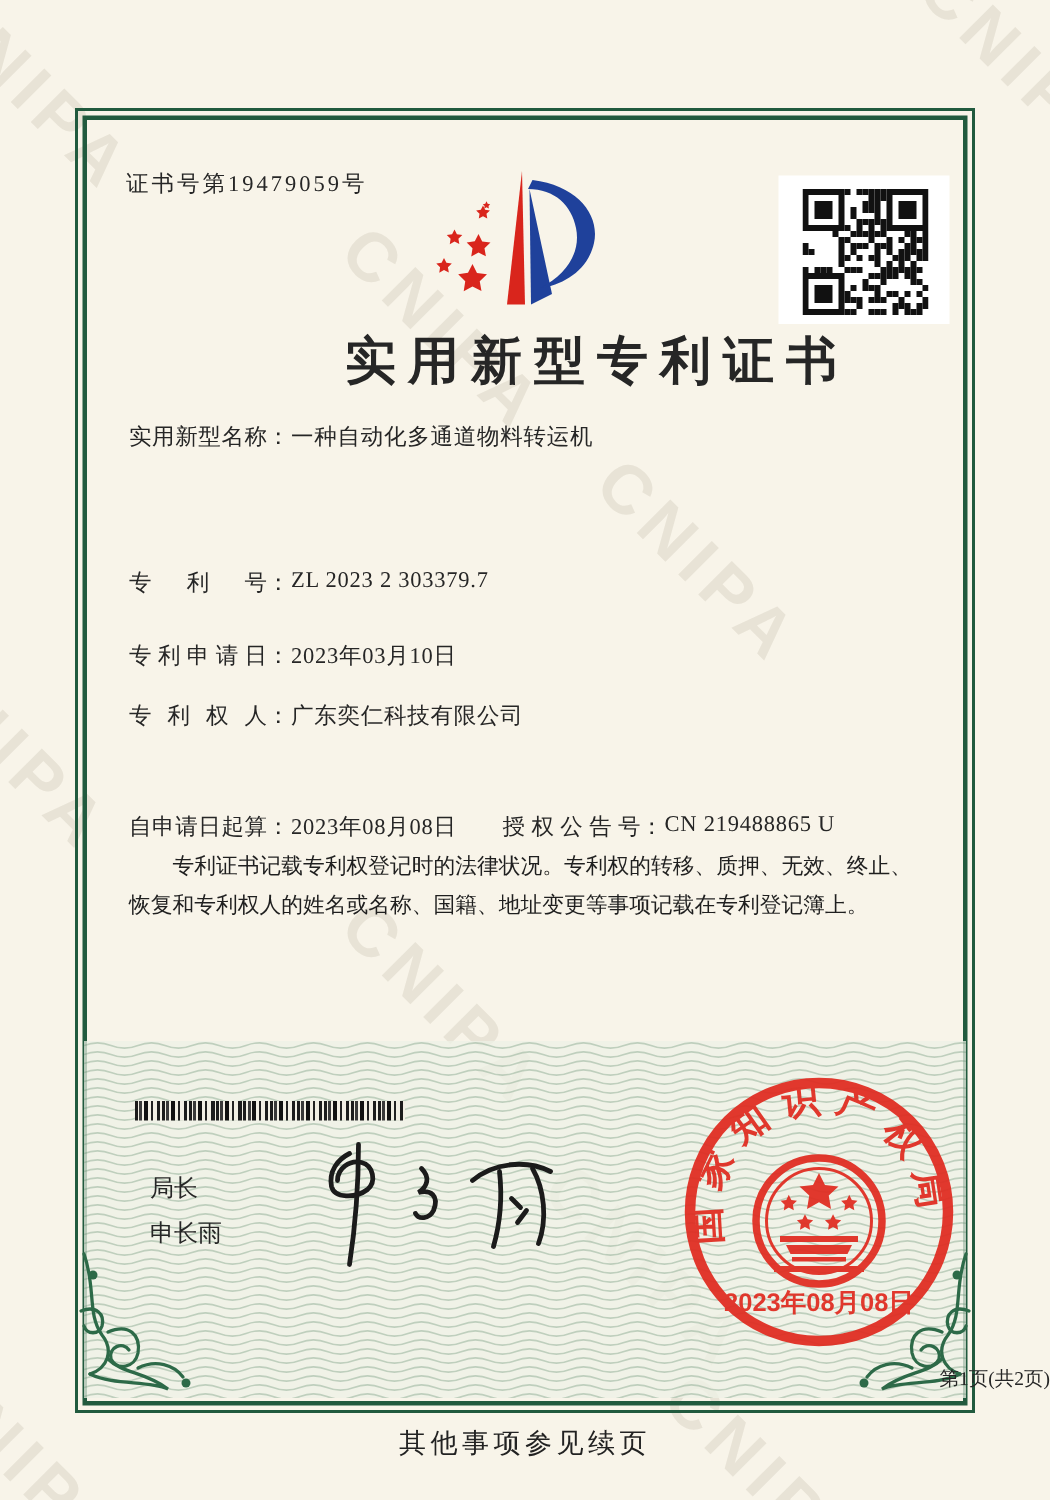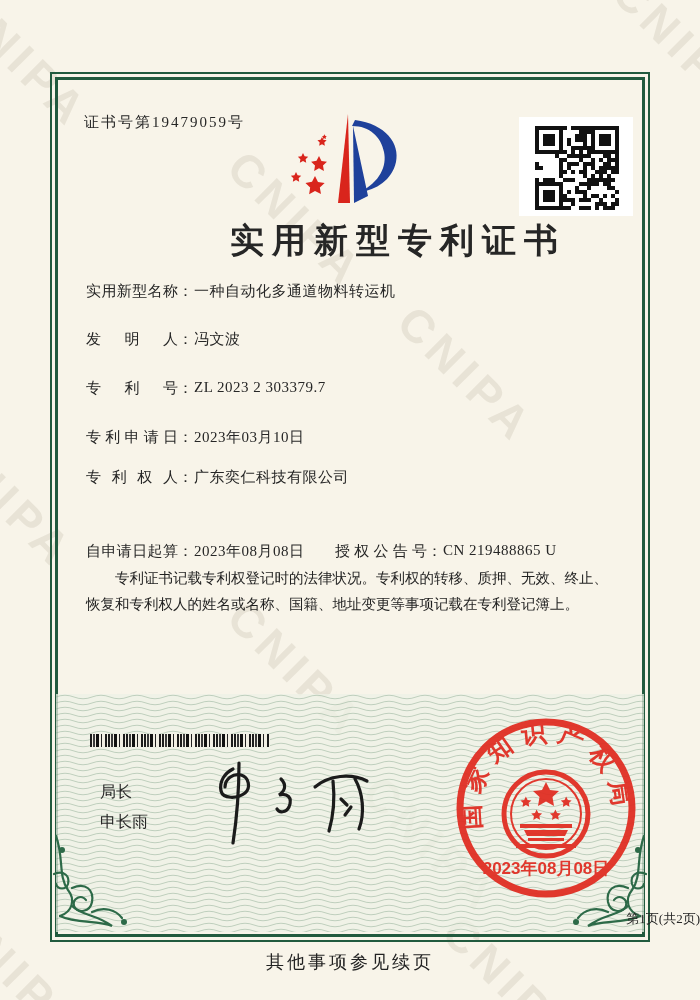--- a/index.html
+++ b/index.html
@@ -306,23 +306,20 @@
       <rect x="0" y="56" width="28" height="28" fill="#111"></rect>
       <rect x="4" y="60" width="20" height="20" fill="#fff"></rect>
       <rect x="8" y="64" width="12" height="12" fill="#111"></rect>
     </svg>
 
   <div class="doc-title">实用新型专利证书</div>
 
   <div class="field" style="top:282px;">
     <span class="flabel">实用新型名称</span><span class="fcolon">：</span><span class="fvalue">一种自动化多通道物料转运机</span>
   </div>
-  <div class="field" style="top:330px;">
-    <span class="flabel">发明人</span><span class="fcolon">：</span><span class="fvalue">冯文波</span>
-  </div>
   <div class="field" style="top:379px;">
     <span class="flabel">专利号</span><span class="fcolon">：</span><span class="fvalue">ZL 2023 2 303379.7</span>
   </div>
   <div class="field" style="top:428px;">
     <span class="flabel">专利申请日</span><span class="fcolon">：</span><span class="fvalue">2023年03月10日</span>
   </div>
   <div class="field" style="top:468px;">
     <span class="flabel">专利权人</span><span class="fcolon">：</span><span class="fvalue">广东奕仁科技有限公司</span>
   </div>
   <div class="field" style="top:542px;">

